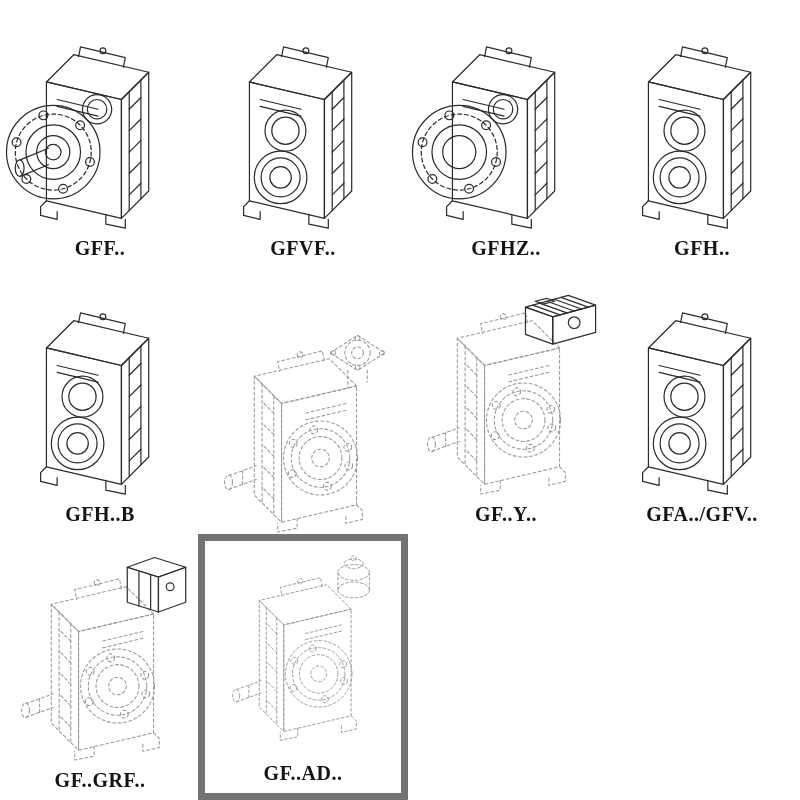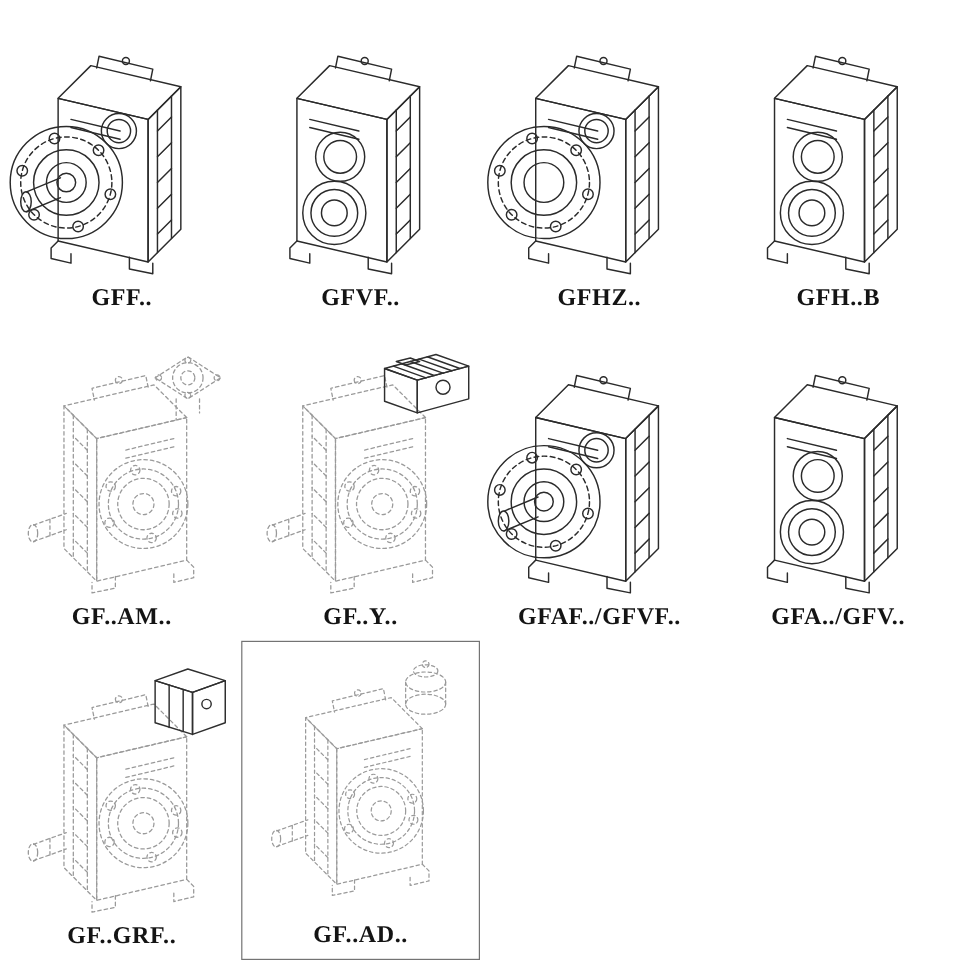--- a/index.html
+++ b/index.html
@@ -6,21 +6,21 @@
   body{font-family:"Liberation Serif", serif;}
   .page{
     width:800px;height:800px;background:#fff;box-sizing:border-box;
     display:grid;grid-template-columns:repeat(4,1fr);grid-auto-rows:266px;
     padding:2px;
   }
   figure.cell{
     margin:0;padding:0;display:flex;flex-direction:column;
     align-items:center;justify-content:flex-end;box-sizing:border-box;
   }
-  figure.cell.boxed{border:1px solid #737373;gap:13px;}
+  figure.cell.boxed{border:7px solid #737373;gap:13px;}
   .drawing{
     width:196px;height:224px;display:block;
     fill:none;stroke:#2b2b2b;stroke-width:1.25;
     stroke-linecap:round;stroke-linejoin:round;
   }
   .ghost{stroke:#9a9a9a;stroke-dasharray:3 2.6;stroke-width:1.1;}
   .solid{stroke:#2f2f2f;stroke-dasharray:none;stroke-width:1.25;}
   figcaption.model-label{
     font-weight:700;font-size:20px;color:#141414;letter-spacing:.5px;
     text-align:right;line-height:1;padding:8px 0 10px 0;white-space:nowrap;
@@ -160,59 +160,57 @@
   </figure>
 
   <figure class="cell">
     <svg class="drawing" viewBox="0 0 200 230">
       <use href="#housing"></use>
         <use href="#flange"></use>
     </svg>
     <figcaption class="model-label">GFHZ..</figcaption>
   </figure>
 
+  <figure class="cell">
+    <svg class="drawing" viewBox="0 0 200 230">
+      <use href="#housing"></use>
+        <use href="#bores"></use>
+    </svg>
+    <figcaption class="model-label">GFH..</figcaption>
+  </figure>
 
   <figure class="cell">
     <svg class="drawing" viewBox="0 0 200 230">
       <use href="#housing"></use>
         <use href="#bores"></use>
     </svg>
     <figcaption class="model-label">GFH..B</figcaption>
   </figure>
 
   <figure class="cell">
     <svg class="drawing" viewBox="0 0 200 230">
       <g class="ghost">
           <use href="#rear-base"></use>
           <use href="#addon-am"></use>
         </g>
     </svg>
-    <figcaption class="model-label">GF..AM..</figcaption>
   </figure>
 
   <figure class="cell">
     <svg class="drawing" viewBox="0 0 200 230">
       <g class="ghost">
           <use href="#rear-base"></use>
         </g>
       <g class="solid">
           <use href="#addon-motor"></use>
         </g>
     </svg>
     <figcaption class="model-label">GF..Y..</figcaption>
   </figure>
 
-  <figure class="cell">
-    <svg class="drawing" viewBox="0 0 200 230">
-      <use href="#housing"></use>
-        <use href="#flange"></use>
-        <use href="#shaft"></use>
-    </svg>
-    <figcaption class="model-label">GFAF../GFVF..</figcaption>
-  </figure>
 
   <figure class="cell">
     <svg class="drawing" viewBox="0 0 200 230">
       <use href="#housing"></use>
         <use href="#bores"></use>
     </svg>
     <figcaption class="model-label">GFA../GFV..</figcaption>
   </figure>
 
   <figure class="cell">

